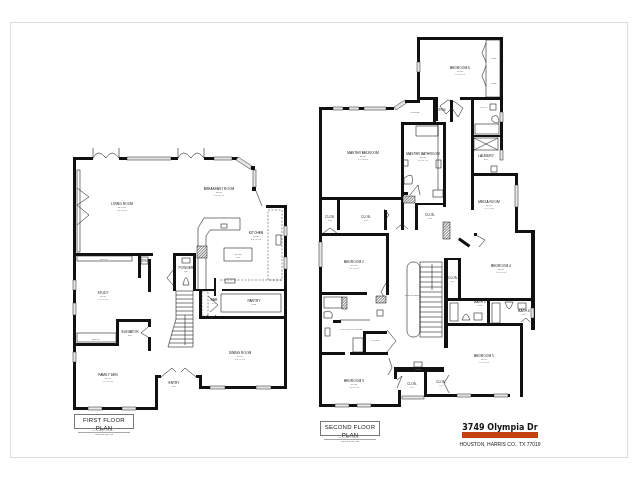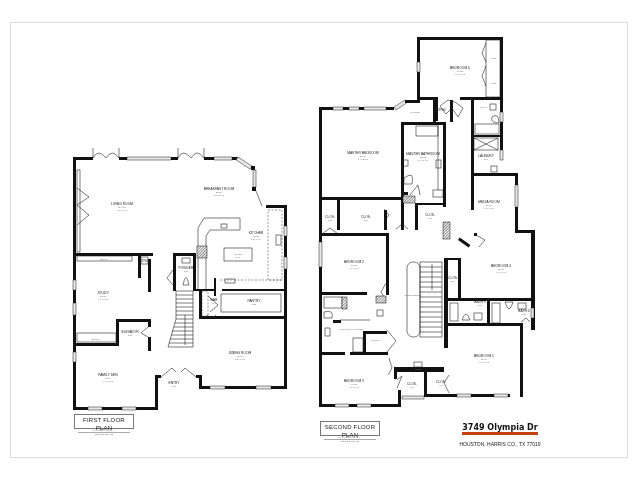--- a/index.html
+++ b/index.html
@@ -11,21 +11,21 @@
   .thin{fill:none;stroke:#222;stroke-width:0.6;}
   .dash{fill:none;stroke:#333;stroke-width:0.5;stroke-dasharray:2 1.5;}
   .hatch{fill:url(#hatch);stroke:#111;stroke-width:0.5;}
   .lbl{font-family:"Liberation Sans",sans-serif;font-size:3.3px;fill:#222;text-anchor:middle;}
   .sub{font-family:"Liberation Sans",sans-serif;font-size:2px;fill:#666;text-anchor:middle;}
   .plan-title{position:absolute;border:1px solid #777;background:#fff;text-align:center;font-family:"Liberation Sans",sans-serif;}
   .plan-title .t{font-size:6px;color:#222;letter-spacing:0.2px;line-height:8px;padding-top:1px;border-bottom:1px solid #aaa;margin:0 3px;}
   .plan-title .s{font-size:2.5px;color:#666;line-height:4px;}
   .plan-title-note{position:absolute;font-size:2.4px;color:#888;font-family:"Liberation Sans",sans-serif;text-align:center;}
   .addr{position:absolute;left:430px;top:423px;width:140px;text-align:center;font-family:"DejaVu Sans",sans-serif;font-weight:bold;font-size:8px;color:#111;}
-  .addr span{border-bottom:3px solid #c2410c;}
+  .addr span{border-bottom:6px solid #c2410c;}
   .city{position:absolute;left:430px;top:441px;width:140px;text-align:center;font-family:"Liberation Sans",sans-serif;font-size:5px;color:#222;}
 </style>
 </head>
 <body>
 
 <div class="sheet"></div>
 
 <svg class="plan" viewBox="0 0 640 480" xmlns="http://www.w3.org/2000/svg">
   <defs>
     <pattern id="hatch" width="2" height="2" patternUnits="userSpaceOnUse" patternTransform="rotate(45)">

